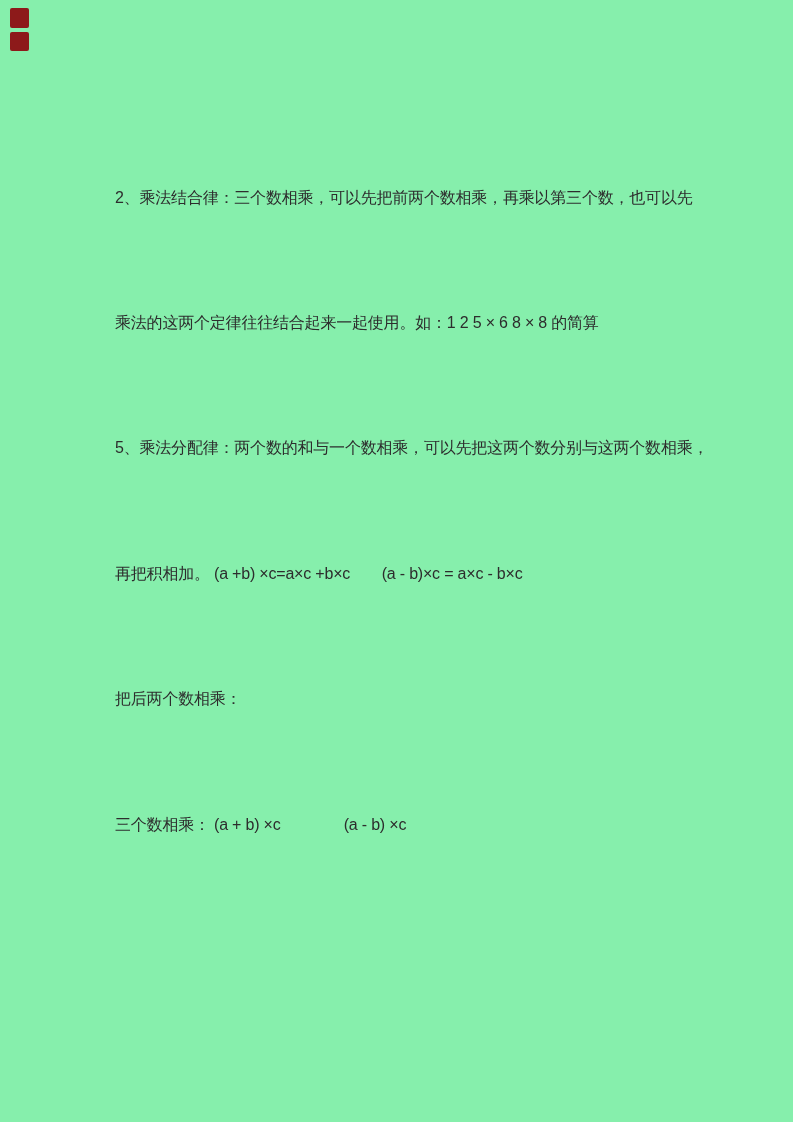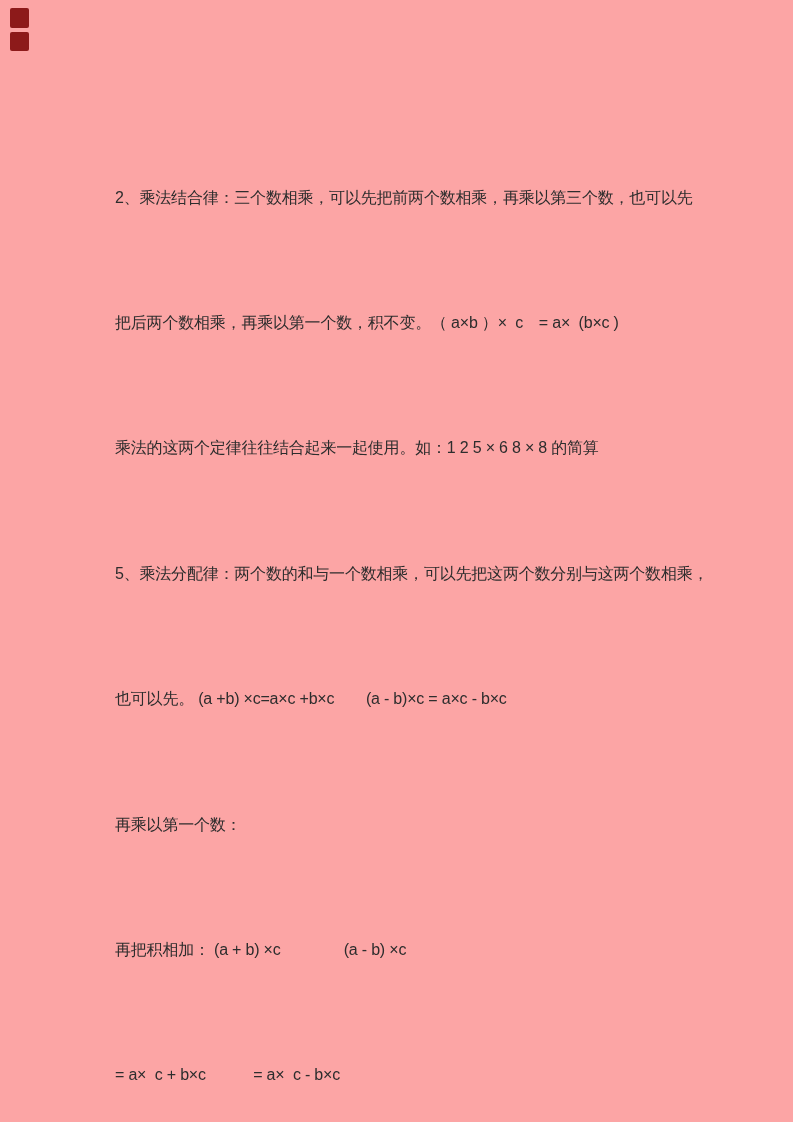--- a/index.html
+++ b/index.html
@@ -37,36 +37,34 @@
     color: #2d2d2d;
     white-space: pre;
   }
   .doc-line {
     height: 41.8px;
   }
 </style>
 </head>
 <body>
 
-<div class="page" style="background-color: #fca5a5;">
+<div class="page" style="background-color: #86efac;">
 
   <div class="corner-marks">
     <div class="mark mark-top" style="background-color: rgb(141, 26, 26);"></div>
     <div class="mark mark-bottom" style="background-color: rgb(141, 26, 26);"></div>
   </div>
 
   <div class="doc-text" style="color: rgb(45, 45, 45);">
     <div class="doc-line">2、乘法结合律：三个数相乘，可以先把前两个数相乘，再乘以第三个数，也可以先</div>
-    <div class="doc-line">把后两个数相乘，再乘以第一个数，积不变。（ a×b ）×  c　= a×  (b×c )</div>
     <div class="doc-line">乘法的这两个定律往往结合起来一起使用。如：1 2 5 × 6 8 × 8 的简算</div>
     <div class="doc-line">5、乘法分配律：两个数的和与一个数相乘，可以先把这两个数分别与这两个数相乘，</div>
-    <div class="doc-line">也可以先。 (a +b) ×c=a×c +b×c　　(a - b)×c = a×c - b×c</div>
-    <div class="doc-line">再乘以第一个数：</div>
-    <div class="doc-line">再把积相加： (a + b) ×c　　　　(a - b) ×c</div>
-    <div class="doc-line">= a×  c + b×c　　　= a×  c - b×c</div>
+    <div class="doc-line">再把积相加。 (a +b) ×c=a×c +b×c　　(a - b)×c = a×c - b×c</div>
+    <div class="doc-line">把后两个数相乘：</div>
+    <div class="doc-line">三个数相乘： (a + b) ×c　　　　(a - b) ×c</div>
     
     
     
     
     
     
     
     
     
     

